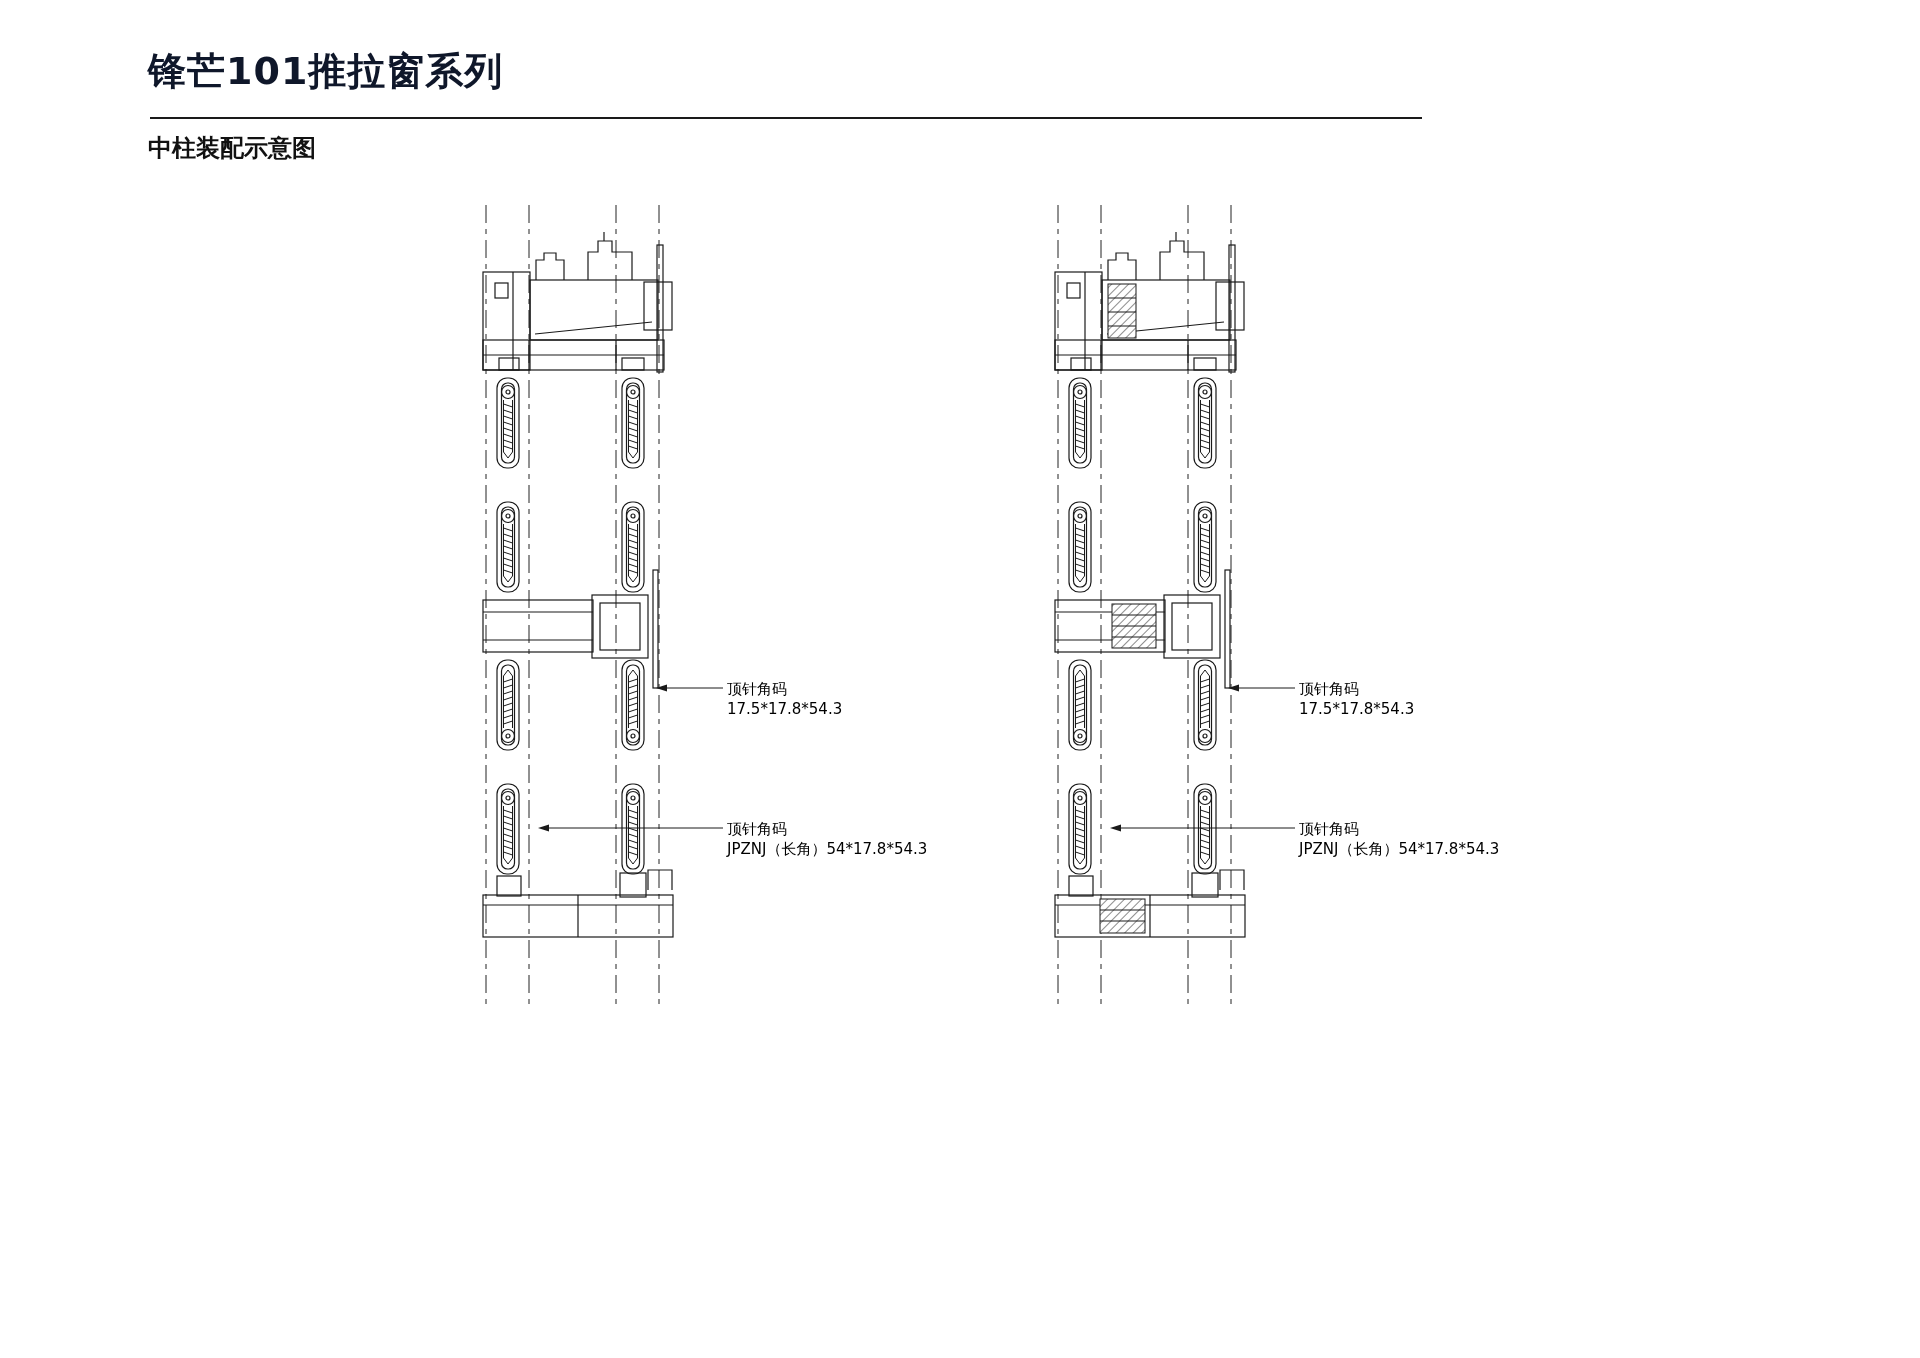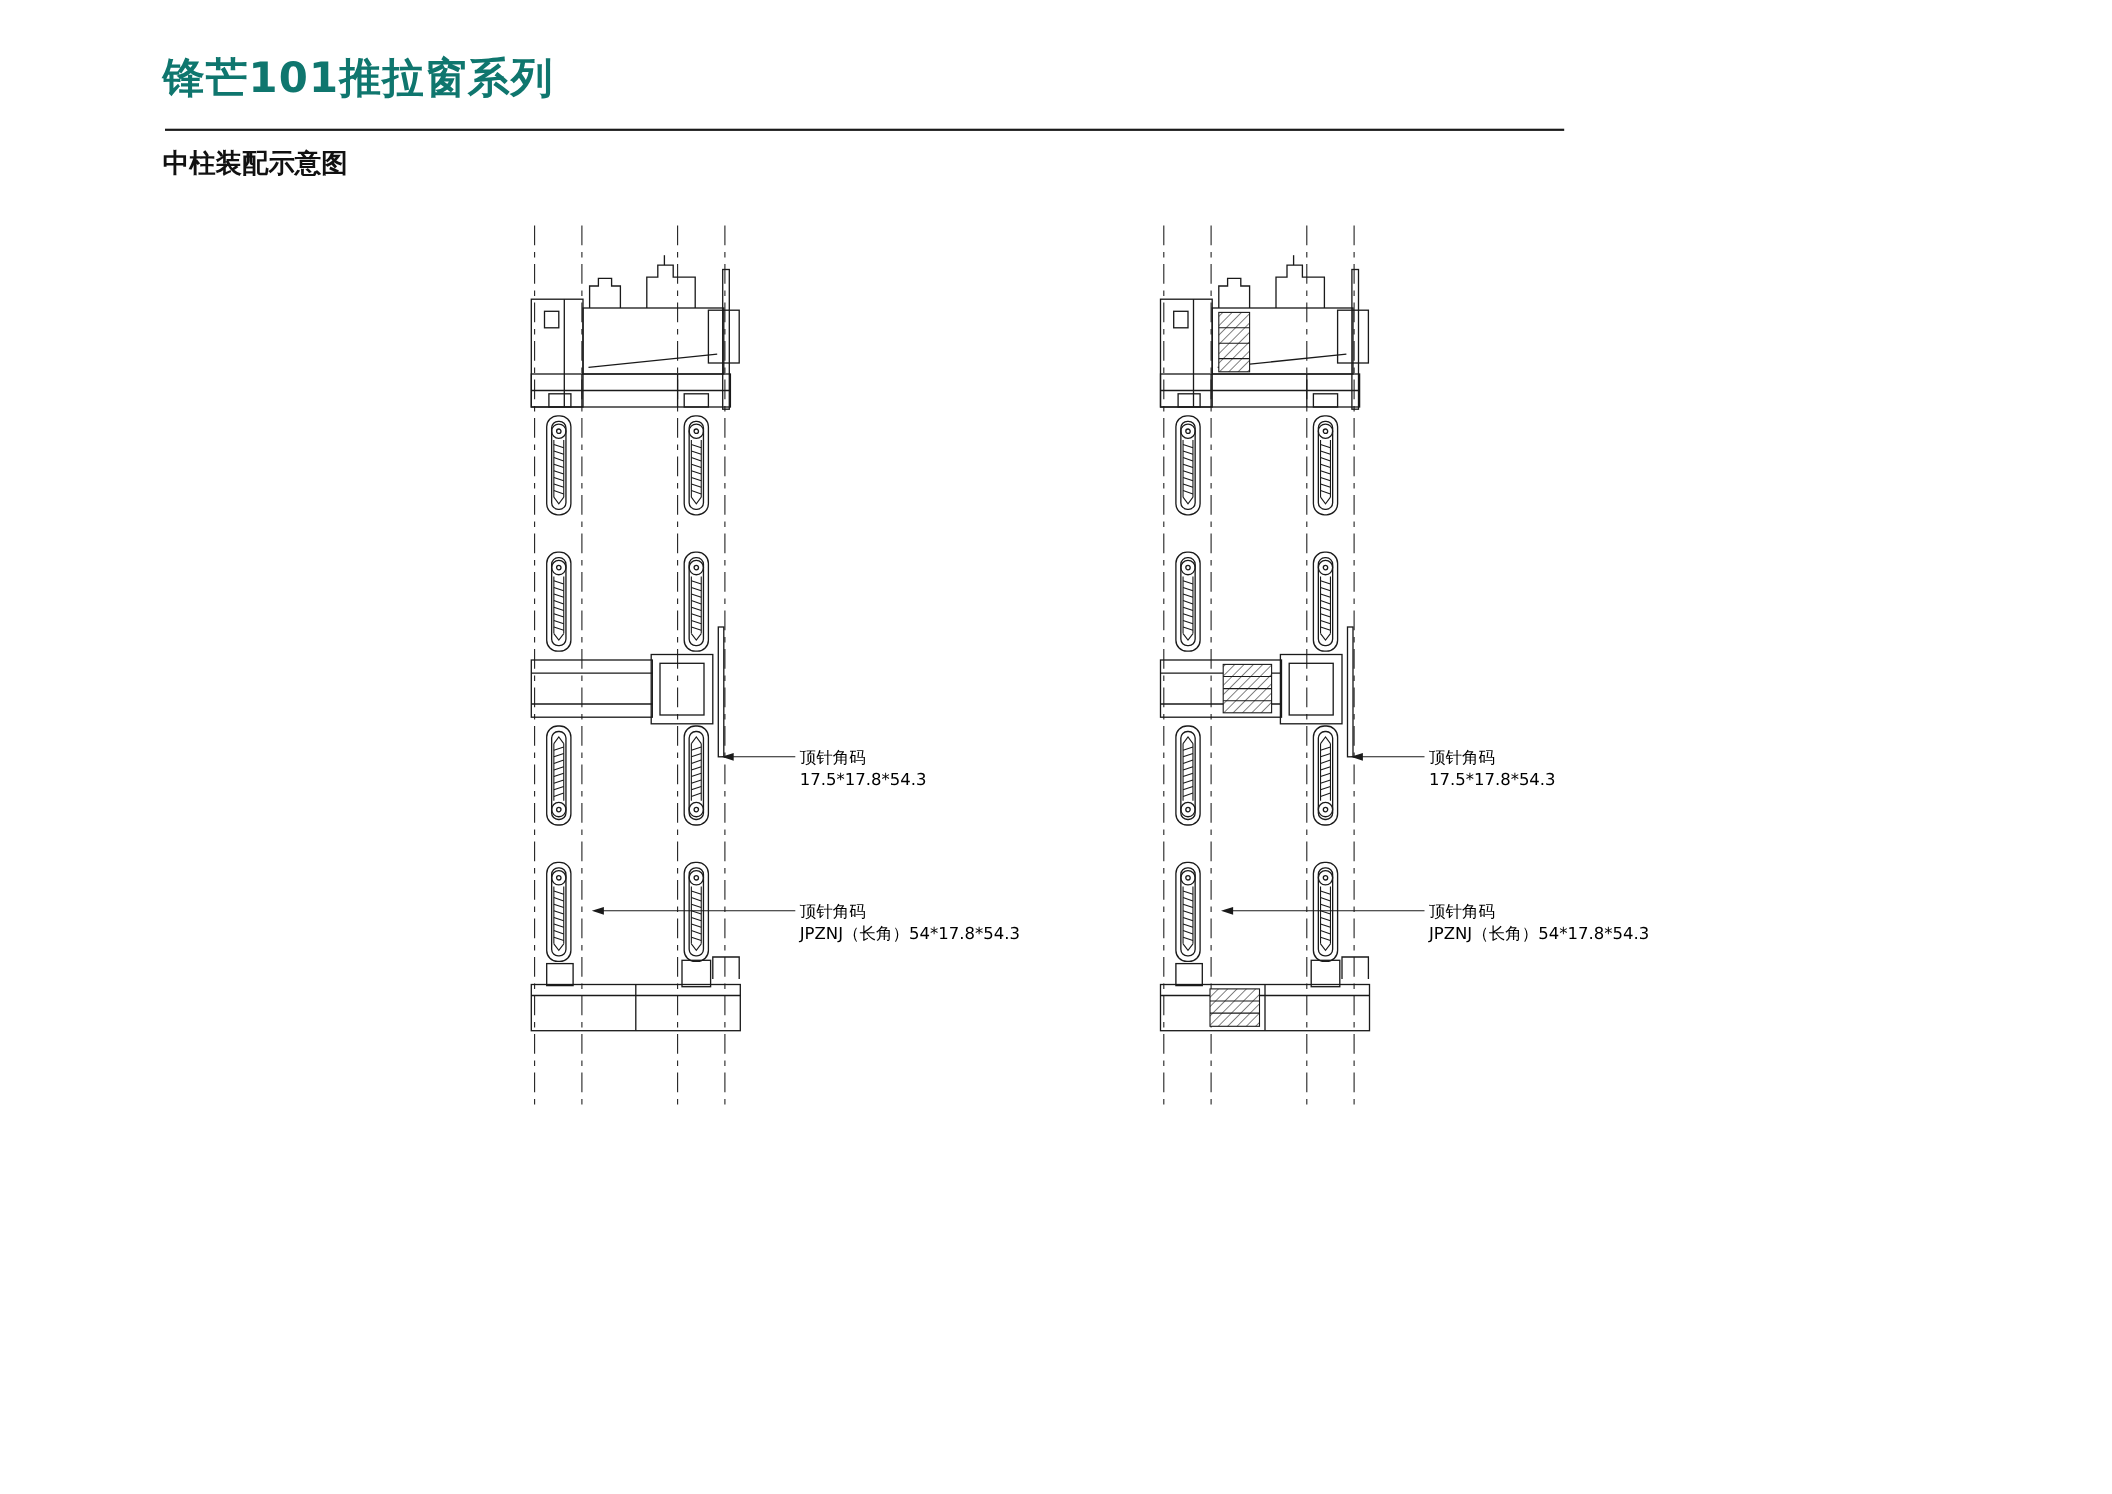--- a/index.html
+++ b/index.html
@@ -5,21 +5,21 @@
   * { margin:0; padding:0; box-sizing:border-box; }
   html,body { background:#ffffff; }
   body {
     width:1920px; height:1358px; position:relative;
     font-family:"DejaVu Sans","Liberation Sans",sans-serif;
     color:#111;
   }
   .page { position:absolute; inset:0; background:#ffffff; overflow:hidden; }
   .title {
     position:absolute; left:148px; top:46px;
-    font-size:38px; font-weight:600; letter-spacing:1px; color:#0f766e;
+    font-size:38px; font-weight:600; letter-spacing:1px; color:#0f172a;
   }
   .title-rule {
     position:absolute; left:150px; top:117px; width:1272px; height:2px;
     background:#1a1a1a;
   }
   .subtitle {
     position:absolute; left:148px; top:132px;
     font-size:24px; font-weight:600; color:#111;text-align:center;
   }
   svg.drawing { position:absolute; left:0; top:0; }

